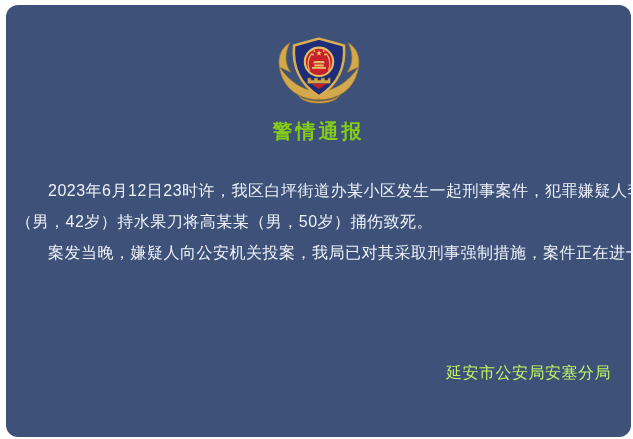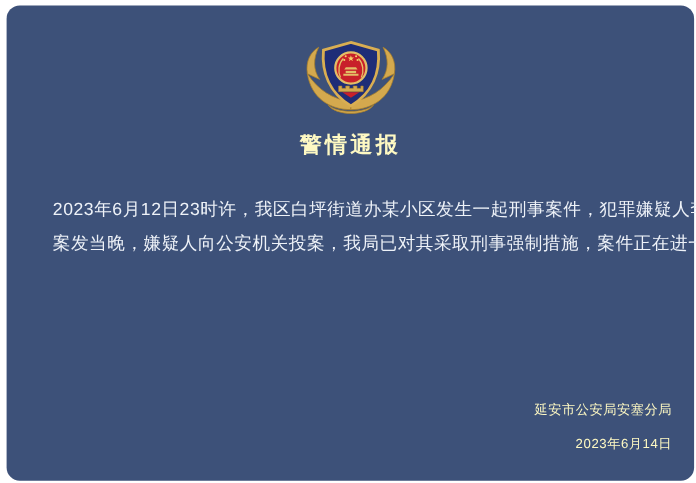--- a/index.html
+++ b/index.html
@@ -21,41 +21,41 @@
     position: absolute;
     top: 22px; left: 0; right: 0;
     display: flex;
     justify-content: center;
   }
   .title {
     position: absolute;
     top: 113px; left: 0; right: 0;
     margin: 0;
     text-align: center;
-    color: #fef9c3;
+    color: #84cc16;
     font-size: 20px;
     font-weight: bold;
     letter-spacing: 3px;
   }
   .body-text {
     position: absolute;
     top: 170px; left: 10px; right: 10px;
     color: #eef2f8;
     font-size: 16px;
     line-height: 31px;
     letter-spacing: 0.5px;
   }
   .body-text .line { white-space: nowrap; }
   .body-text .indent { text-indent: 2em; }
   .signature {
     position: absolute;
     top: 352px; right: 20px; left: 20px;
     text-align: right;
-    color: #fef9c3;
-    font-size: 12px;
+    color: #bef264;
+    font-size: 16px;
     line-height: 31px;
     letter-spacing: 0.5px;
   }
 </style>
 </head>
 <body>
 
 <div class="page">
   <div class="card">
 
@@ -89,22 +89,22 @@
 
         <path d="M37 59 h3.5 v2.5 h4 v-2.5 h4 v2.5 h4 v-2.5 h4 v2.5 h4 v-2.5 h2.5 v6 h-26 Z" fill="#d4a94e" stroke="#a97f2a" stroke-width="0.6"></path>
         <path d="M41 65.5 h18 l-9 6 Z" fill="#c8202a"></path>
       </svg>
     </div>
 
     <h1 class="title">警情通报</h1>
 
     <div class="body-text">
       <div class="line indent">2023年6月12日23时许，我区白坪街道办某小区发生一起刑事案件，犯罪嫌疑人李某</div>
+      <div class="line">（男，42岁）持水果刀将高某某（男，50岁）捅伤致死。</div>
       <div class="line indent">案发当晚，嫌疑人向公安机关投案，我局已对其采取刑事强制措施，案件正在进一步</div>
     </div>
 
     <div class="signature">
       <div>延安市公安局安塞分局</div>
-      <div>2023年6月14日</div>
     </div>
 
   </div>
 </div>
 
 </body></html>

